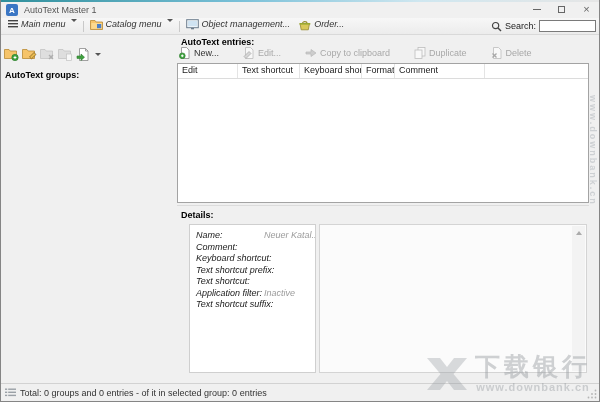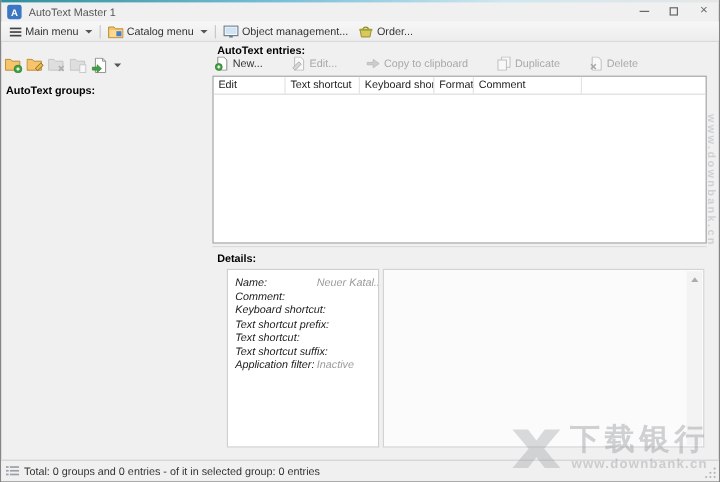--- a/index.html
+++ b/index.html
@@ -24,22 +24,22 @@
   .wincontrols { position:absolute; right:0; top:-2px; display:flex; height:18px; }
   .wbtn { width:25px; height:18px; display:flex; align-items:center; justify-content:center; }
   .min-glyph { width:8px; height:1px; background:#666; display:block; }
   .max-glyph { width:7px; height:7px; border:1px solid #666; display:block; }
   .close-glyph { font-size:11px; color:#666; line-height:1; }
 
   
   .toolbar { position:absolute; left:0; top:18px; width:100%; height:17px;
     display:flex; align-items:center; padding:0 3px;
     background:linear-gradient(#f7f7f7,#ececec); border-bottom:1px solid #d9d9d9; }
-  .tbtn { display:flex; align-items:center; gap:3px; padding:0 4px; font-size:9px;
-    color:#333; height:15px; white-space:nowrap; }
+  .tbtn { display:flex; align-items:flex-start; gap:3px; padding:0 4px; font-size:9px;
+    color:#333; height:15px; white-space:nowrap;font-style:italic; }
   .vsep { width:1px; height:11px; background:#c9c9c9; margin:0 2px; flex:none; }
   .caret { width:0; height:0; border-left:3px solid transparent; border-right:3px solid transparent;
     border-top:3px solid #555; margin-left:2px; }
   .searchbox { margin-left:auto; display:flex; align-items:center; gap:3px; font-size:9px; color:#222; }
   .search-input { width:57px; height:12px; border:1px solid #7a7a7a; font-size:9px; padding:0 2px; background:#fff; }
 
   .panel-title { position:absolute; font-size:9px; font-weight:bold; color:#000; white-space:nowrap; }
 
   
   .group-toolbar { position:absolute; left:2px; top:47px; display:flex; align-items:center; gap:2px; }
@@ -150,20 +150,28 @@
       <span>Object management...</span>
     </div>
     <div class="tbtn">
       <svg width="13" height="12" viewBox="0 0 13 12">
         <path d="M4.5 4.5 C4.5 2 9 2 9 4.5" fill="none" stroke="#96892f" stroke-width="1.1"></path>
         <path d="M2 4.5 H11.5 L10.3 10.8 H3.2 Z" fill="#d9c85a" stroke="#96892f" stroke-width="0.8"></path>
         <rect x="1.5" y="4" width="10.8" height="1.6" fill="#9aa832"></rect>
       </svg>
       <span>Order...</span>
     </div>
+    <div class="searchbox">
+      <svg width="11" height="11" viewBox="0 0 11 11">
+        <circle cx="4.6" cy="4.6" r="3.1" fill="none" stroke="#444" stroke-width="1.2"></circle>
+        <line x1="7" y1="7" x2="10" y2="10" stroke="#444" stroke-width="1.4"></line>
+      </svg>
+      <span>Search:</span>
+      <input class="search-input" value="" style="">
+    </div>
   </div>
 
   <div class="panel-title" style="left:4px; top:37px;margin-top:33px;">AutoText groups:</div>
   <div class="group-toolbar">
     <div class="itbtn">
       <svg width="15" height="13" viewBox="0 0 15 13">
         <path d="M0.5 1.5 L5 1.5 L6.2 3 L12.5 3 L12.5 10.5 L0.5 10.5 Z" fill="#f6c46a" stroke="#b98a35" stroke-width="0.8"></path>
         <circle cx="11" cy="9.5" r="3.2" fill="#3fa23f" stroke="#2c7a2c" stroke-width="0.6"></circle>
         <rect x="9.6" y="9" width="2.8" height="1" fill="#fff"></rect>
           <rect x="10.5" y="8.1" width="1" height="2.8" fill="#fff"></rect>
@@ -266,26 +274,26 @@
       </div>
     <div class="drow">
         <span class="dlabel">Text shortcut prefix:</span>
         <span class="dvalue"></span>
       </div>
     <div class="drow">
         <span class="dlabel">Text shortcut:</span>
         <span class="dvalue"></span>
       </div>
     <div class="drow">
-        <span class="dlabel">Text shortcut suffix:</span>
-        <span class="dvalue"></span>
-      </div>
-    <div class="drow">
         <span class="dlabel">Application filter:</span>
         <span class="dvalue">Inactive</span>
+      </div>
+    <div class="drow">
+        <span class="dlabel">Text shortcut suffix:</span>
+        <span class="dvalue"></span>
       </div>
   </div>
   <div class="dright">
     <div class="dscroll">
       <span class="up-arrow"></span>
     </div>
   </div>
 
   <div class="statusbar">
     <svg width="11" height="9" viewBox="0 0 11 9">

